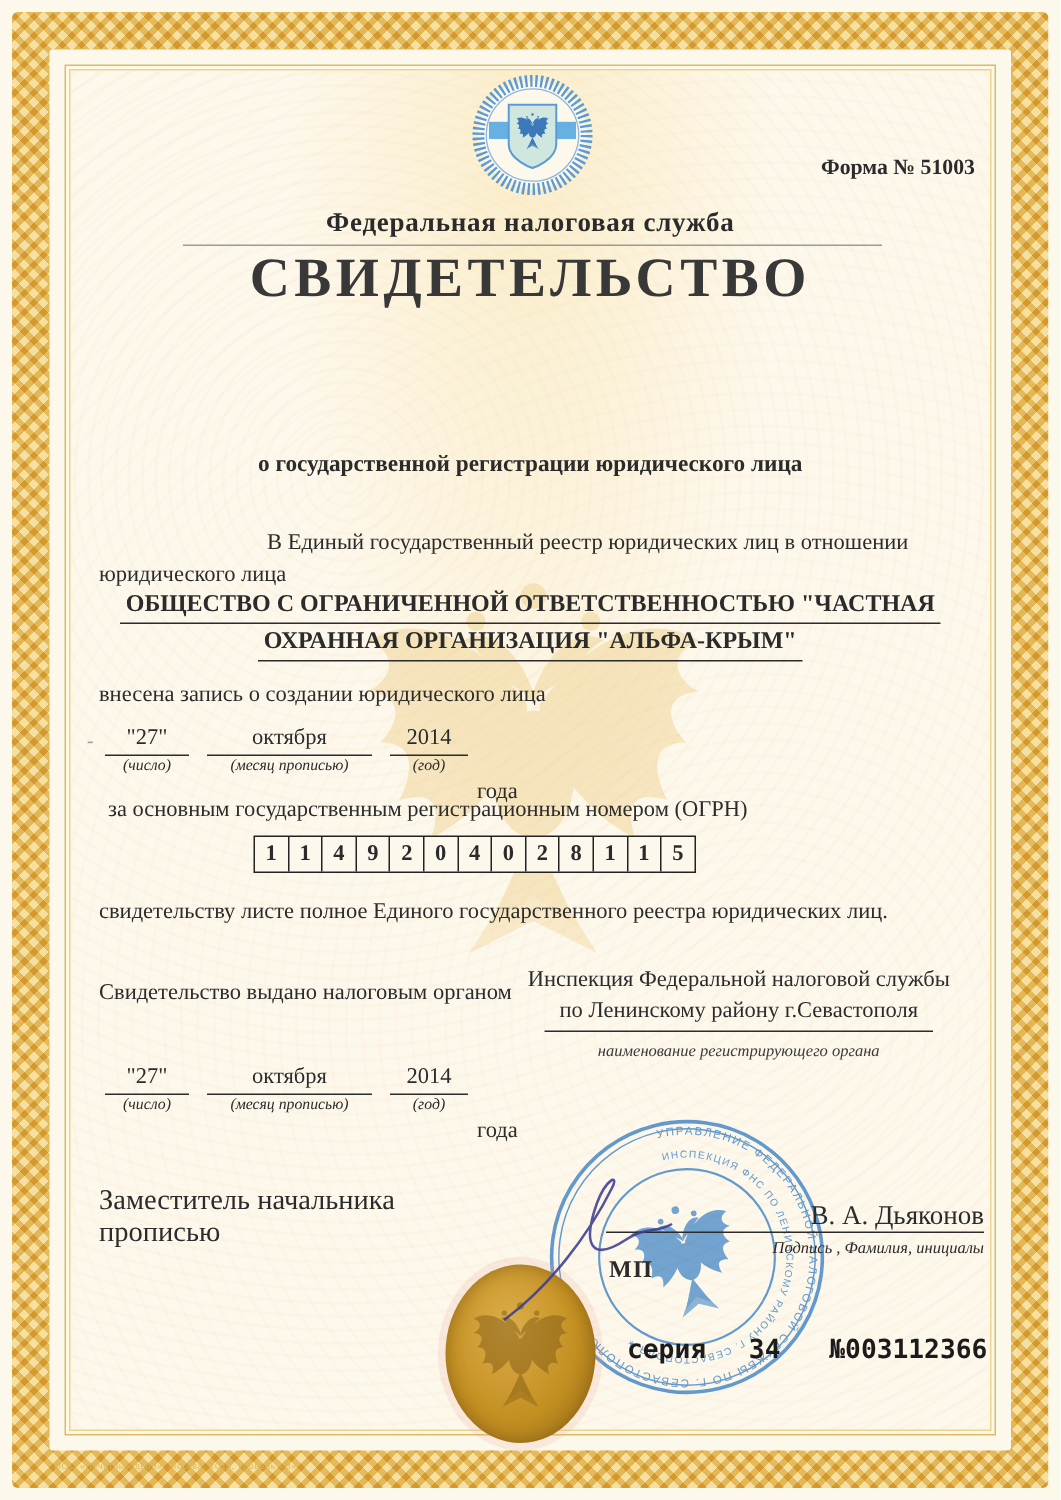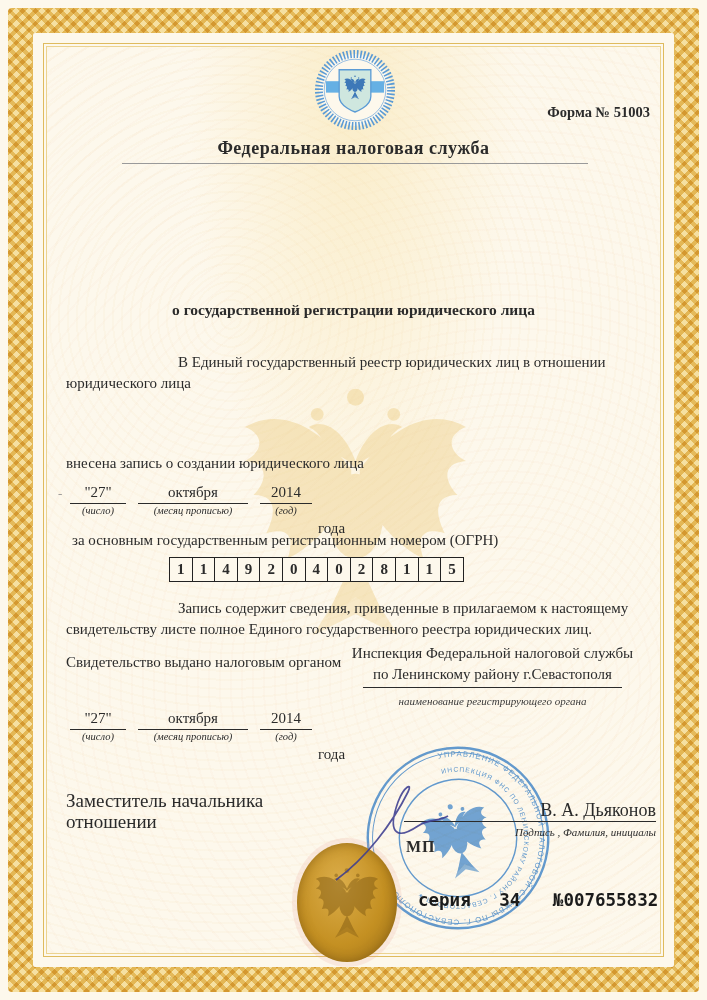--- a/index.html
+++ b/index.html
@@ -138,27 +138,32 @@
     <path d="M32 27 h36 v30 c0 12 -18 18 -18 18 c0 0 -18 -6 -18 -18 z" fill="#cfe7df" stroke="#5b9bd5" stroke-width="1.5"></path>
     <use href="#eagle" x="36" y="30" width="28" height="34" color="#3d78b8"></use>
   </svg>
 
   <div class="abs form-no">
     <span>Форма</span>
     <span>№ 51003</span>
   </div>
   <div class="abs agency center">Федеральная налоговая служба</div>
   <div class="abs agency-rule"></div>
+  <div class="abs doc-title center">СВИДЕТЕЛЬСТВО</div>
   <div class="abs subtitle center">о государственной регистрации юридического лица</div>
 
   <div class="abs intro body-text">
     <span class="l1">В Единый государственный реестр юридических лиц в отношении</span>
     <span class="l2">юридического лица</span>
   </div>
 
+  <div class="abs company center">
+    <span>ОБЩЕСТВО С ОГРАНИЧЕННОЙ ОТВЕТСТВЕННОСТЬЮ "ЧАСТНАЯ</span><br>
+    <span>ОХРАННАЯ ОРГАНИЗАЦИЯ "АЛЬФА-КРЫМ"</span>
+  </div>
 
   <div class="abs record-line body-text">внесена запись о создании юридического лица</div>
 
   <div class="abs date-row" style="left:0;top:484px;width:707px;">
     <div class="date-field f-day">
       <span class="stray">-</span>
       <span class="val">"27"</span>
       <span class="lbl">(число)</span>
     </div>
     <div class="date-field f-month">
@@ -184,21 +189,20 @@
     <div class="ogrn-cell">4</div>
     <div class="ogrn-cell">0</div>
     <div class="ogrn-cell">2</div>
     <div class="ogrn-cell">8</div>
     <div class="ogrn-cell">1</div>
     <div class="ogrn-cell">1</div>
     <div class="ogrn-cell">5</div>
   </div>
 
   <div class="abs note body-text">
-    <span class="l1">Запись содержит сведения, приведенные в прилагаемом к настоящему</span>
     <span class="l2">свидетельству листе полное Единого государственного реестра юридических лиц.</span>
   </div>
 
   <div class="abs issued-label body-text">Свидетельство выдано налоговым органом</div>
   <div class="abs authority">
     <span>Инспекция Федеральной налоговой службы</span><br>
     <span class="line2">по Ленинскому району г.Севастополя</span>
     <span class="cap small-caption">наименование регистрирующего органа</span>
   </div>
 
@@ -213,21 +217,21 @@
     </div>
     <div class="date-field f-year">
       <span class="val">2014</span>
       <span class="lbl">(год)</span>
     </div>
     <span class="year-word">года</span>
   </div>
 
   <div class="abs official">
     <span>Заместитель начальника</span><br>
-    <span>отношении</span>
+    <span>прописью</span>
   </div>
 
   <svg class="abs stamp-wrap" viewBox="0 0 200 200">
     <g fill="none" stroke="#4189d8">
       <circle cx="100" cy="100" r="94" stroke-width="2.5"></circle>
       <circle cx="100" cy="100" r="89" stroke-width="1"></circle>
       <circle cx="100" cy="100" r="61" stroke-width="1.5"></circle>
     </g>
     <defs>
       <path id="arcOut" d="M100,15 a85,85 0 1,1 -0.01,0"></path>
@@ -253,17 +257,17 @@
   <div class="abs sig-line"></div>
   <div class="abs signatory">В. А. Дьяконов</div>
   <div class="abs sig-caption">Подпись , Фамилия, инициалы</div>
   <svg class="abs sig-scribble" viewBox="0 0 150 115">
     <path d="M10 108 C40 86 66 52 82 20 C87 10 78 14 72 30 C62 58 68 70 92 54 C104 46 112 50 122 44" stroke="#3c3c8f" stroke-width="1.7" fill="none" opacity=".88"></path>
   </svg>
 
   <div class="abs series-row">
     <span>серия</span>
     <span class="gap1">34</span>
-    <span class="gap2">№007655832</span>
+    <span class="gap2">№003112366</span>
   </div>
 
   <div class="abs printer-note">ООО «Печатный двор», Москва, 2013, уровень «В»</div>
 </div>
 
 </body></html>

